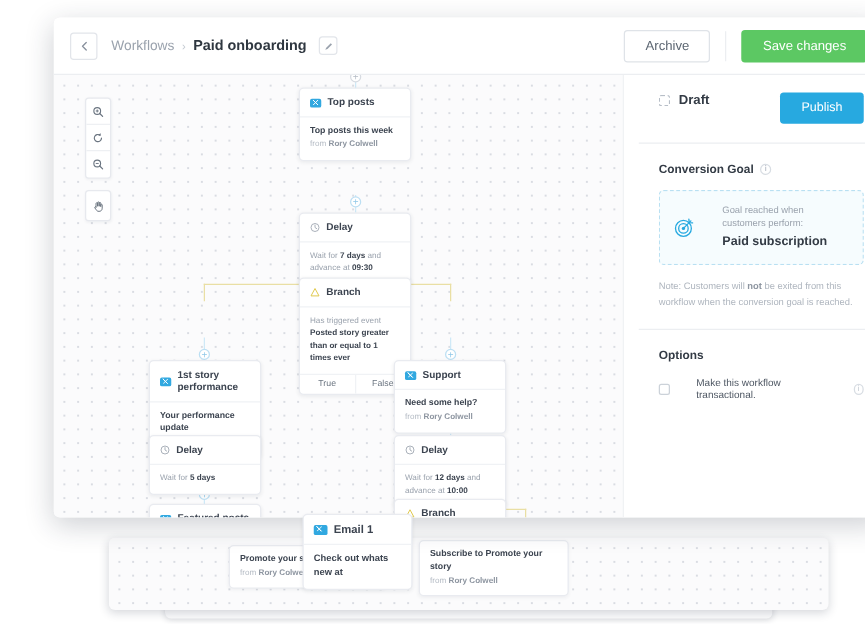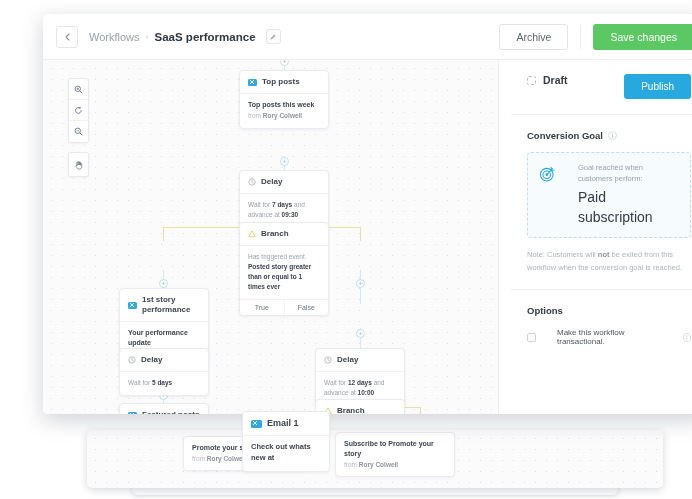--- a/index.html
+++ b/index.html
@@ -165,25 +165,25 @@
     border-radius:3px; font-size:10px; padding:7px 17px; cursor:pointer;
   }
   .rp-hr { height:1px; background:#eceef1; margin:15px -16px 0 -16px; }
   .rp-h { font-size:9.5px; color:#333b45; font-weight:bold; display:flex; align-items:center; gap:5px; }
   .info-i {
     width:9px; height:9px; border-radius:50%; border:1px solid #d8dde3;
     color:#c3c9d1; font-size:6.5px; line-height:8px; text-align:center; cursor:pointer;
   }
   #goal-card {
     margin-top:11px; border:1px dashed #b9e0f2; border-radius:4px;
-    background:#f6fcfe; padding:10px 11px; display:flex; align-items:flex-start; gap:22px;
+    background:#f6fcfe; padding:10px 11px; display:flex; align-items:center; gap:22px;
   }
   #goal-lines { line-height:1.45; }
   #goal-top { font-size:7.5px; color:#9aa2ad; }
-  #goal-main { font-size:14px; color:#333b45; font-weight:normal; margin-top:2px; }
+  #goal-main { font-size:10px; color:#333b45; font-weight:bold; margin-top:2px; }
   #goal-note { font-size:7.5px; color:#aeb5be; line-height:1.65; margin-top:11px; }
   #goal-note b { color:#8d95a0; font-weight:bold; }
   #opt-row { display:flex; align-items:center; gap:21px; margin-top:12px; }
   #opt-chk {
     width:9px; height:9px; border:1px solid #ccd2d9; border-radius:2px;
     background:#fff; cursor:pointer; flex:0 0 auto;
   }
   #opt-label { font-size:8px; color:#4e5763; }
 
   
@@ -215,21 +215,21 @@
 
     <div id="topbar">
       <div id="back-btn">
         <svg width="5" height="8" viewBox="0 0 5 8">
           <path d="M4 1 L1 4 L4 7" fill="none" stroke="#8b939f" stroke-width="1.1" stroke-linecap="round" stroke-linejoin="round"></path>
         </svg>
       </div>
       <div id="crumbs">
         <span id="crumb-root">Workflows</span>
         <span id="crumb-sep">›</span>
-        <span id="crumb-current">SaaS performance</span>
+        <span id="crumb-current">Paid onboarding</span>
         <span id="edit-btn">
           <svg width="8" height="8" viewBox="0 0 8 8">
             <path d="M1.2 6.8 L2 5.1 L5.6 1.5 L6.6 2.5 L3 6.1 Z" fill="#9aa2ad"></path>
           </svg>
         </span>
       </div>
       <div id="topbar-right">
         <button id="archive-btn">Archive</button>
         <span id="divider-v"></span>
         <button id="save-btn">Save changes</button>
@@ -353,20 +353,30 @@
           <div class="node-head">
             <span class="mail-ico"></span>
             <span class="node-title">1st story performance</span>
           </div>
           <div class="node-body">
             <div class="node-sub">Your performance update</div>
             <div class="node-meta"><span>from </span><b>Rory Colwell</b></div>
           </div>
         </div>
 
+        <div class="node" style="left:272px; top:228px; width:90px;">
+          <div class="node-head">
+            <span class="mail-ico"></span>
+            <span class="node-title">Support</span>
+          </div>
+          <div class="node-body">
+            <div class="node-sub">Need some help?</div>
+            <div class="node-meta"><span>from </span><b>Rory Colwell</b></div>
+          </div>
+        </div>
 
         <div class="node" style="left:76px; top:288px; width:90px;">
           <div class="node-head">
             <svg width="8" height="8" viewBox="0 0 10 10">
               <circle cx="5" cy="5" r="4" fill="none" stroke="#aab1ba" stroke-width="1"></circle>
               <path d="M5 2.6 V5 L6.7 6.1" fill="none" stroke="#aab1ba" stroke-width="1" stroke-linecap="round"></path>
             </svg>
             <span class="node-title">Delay</span>
           </div>
           <div class="node-body">

